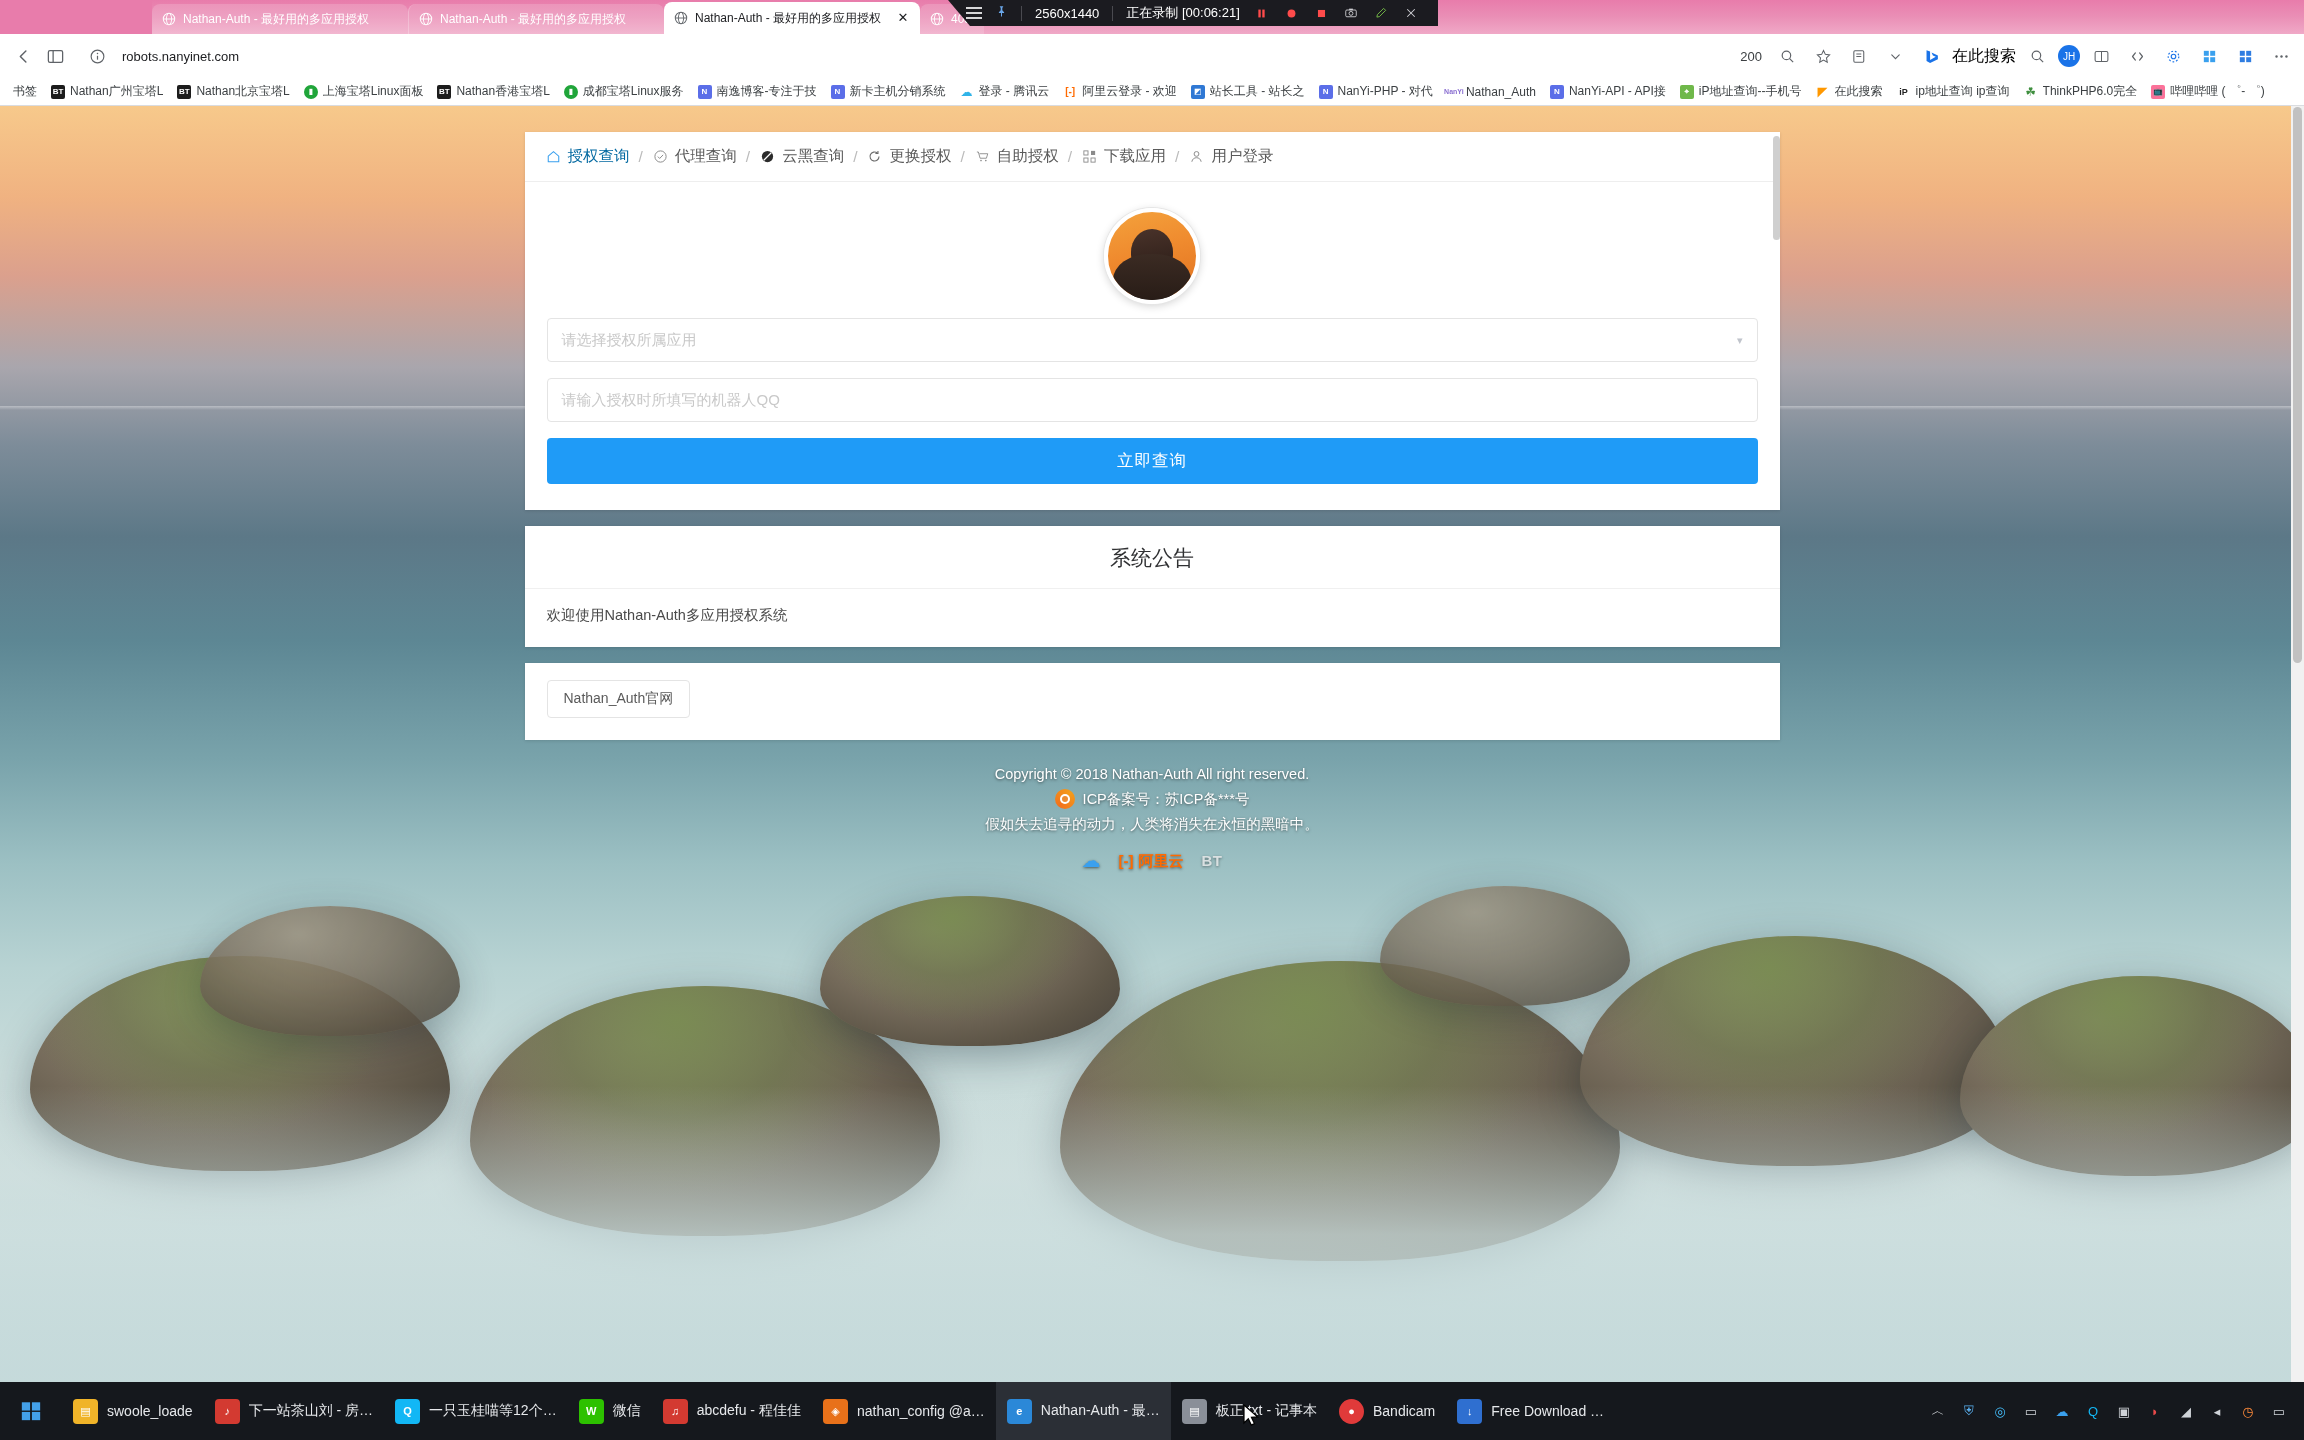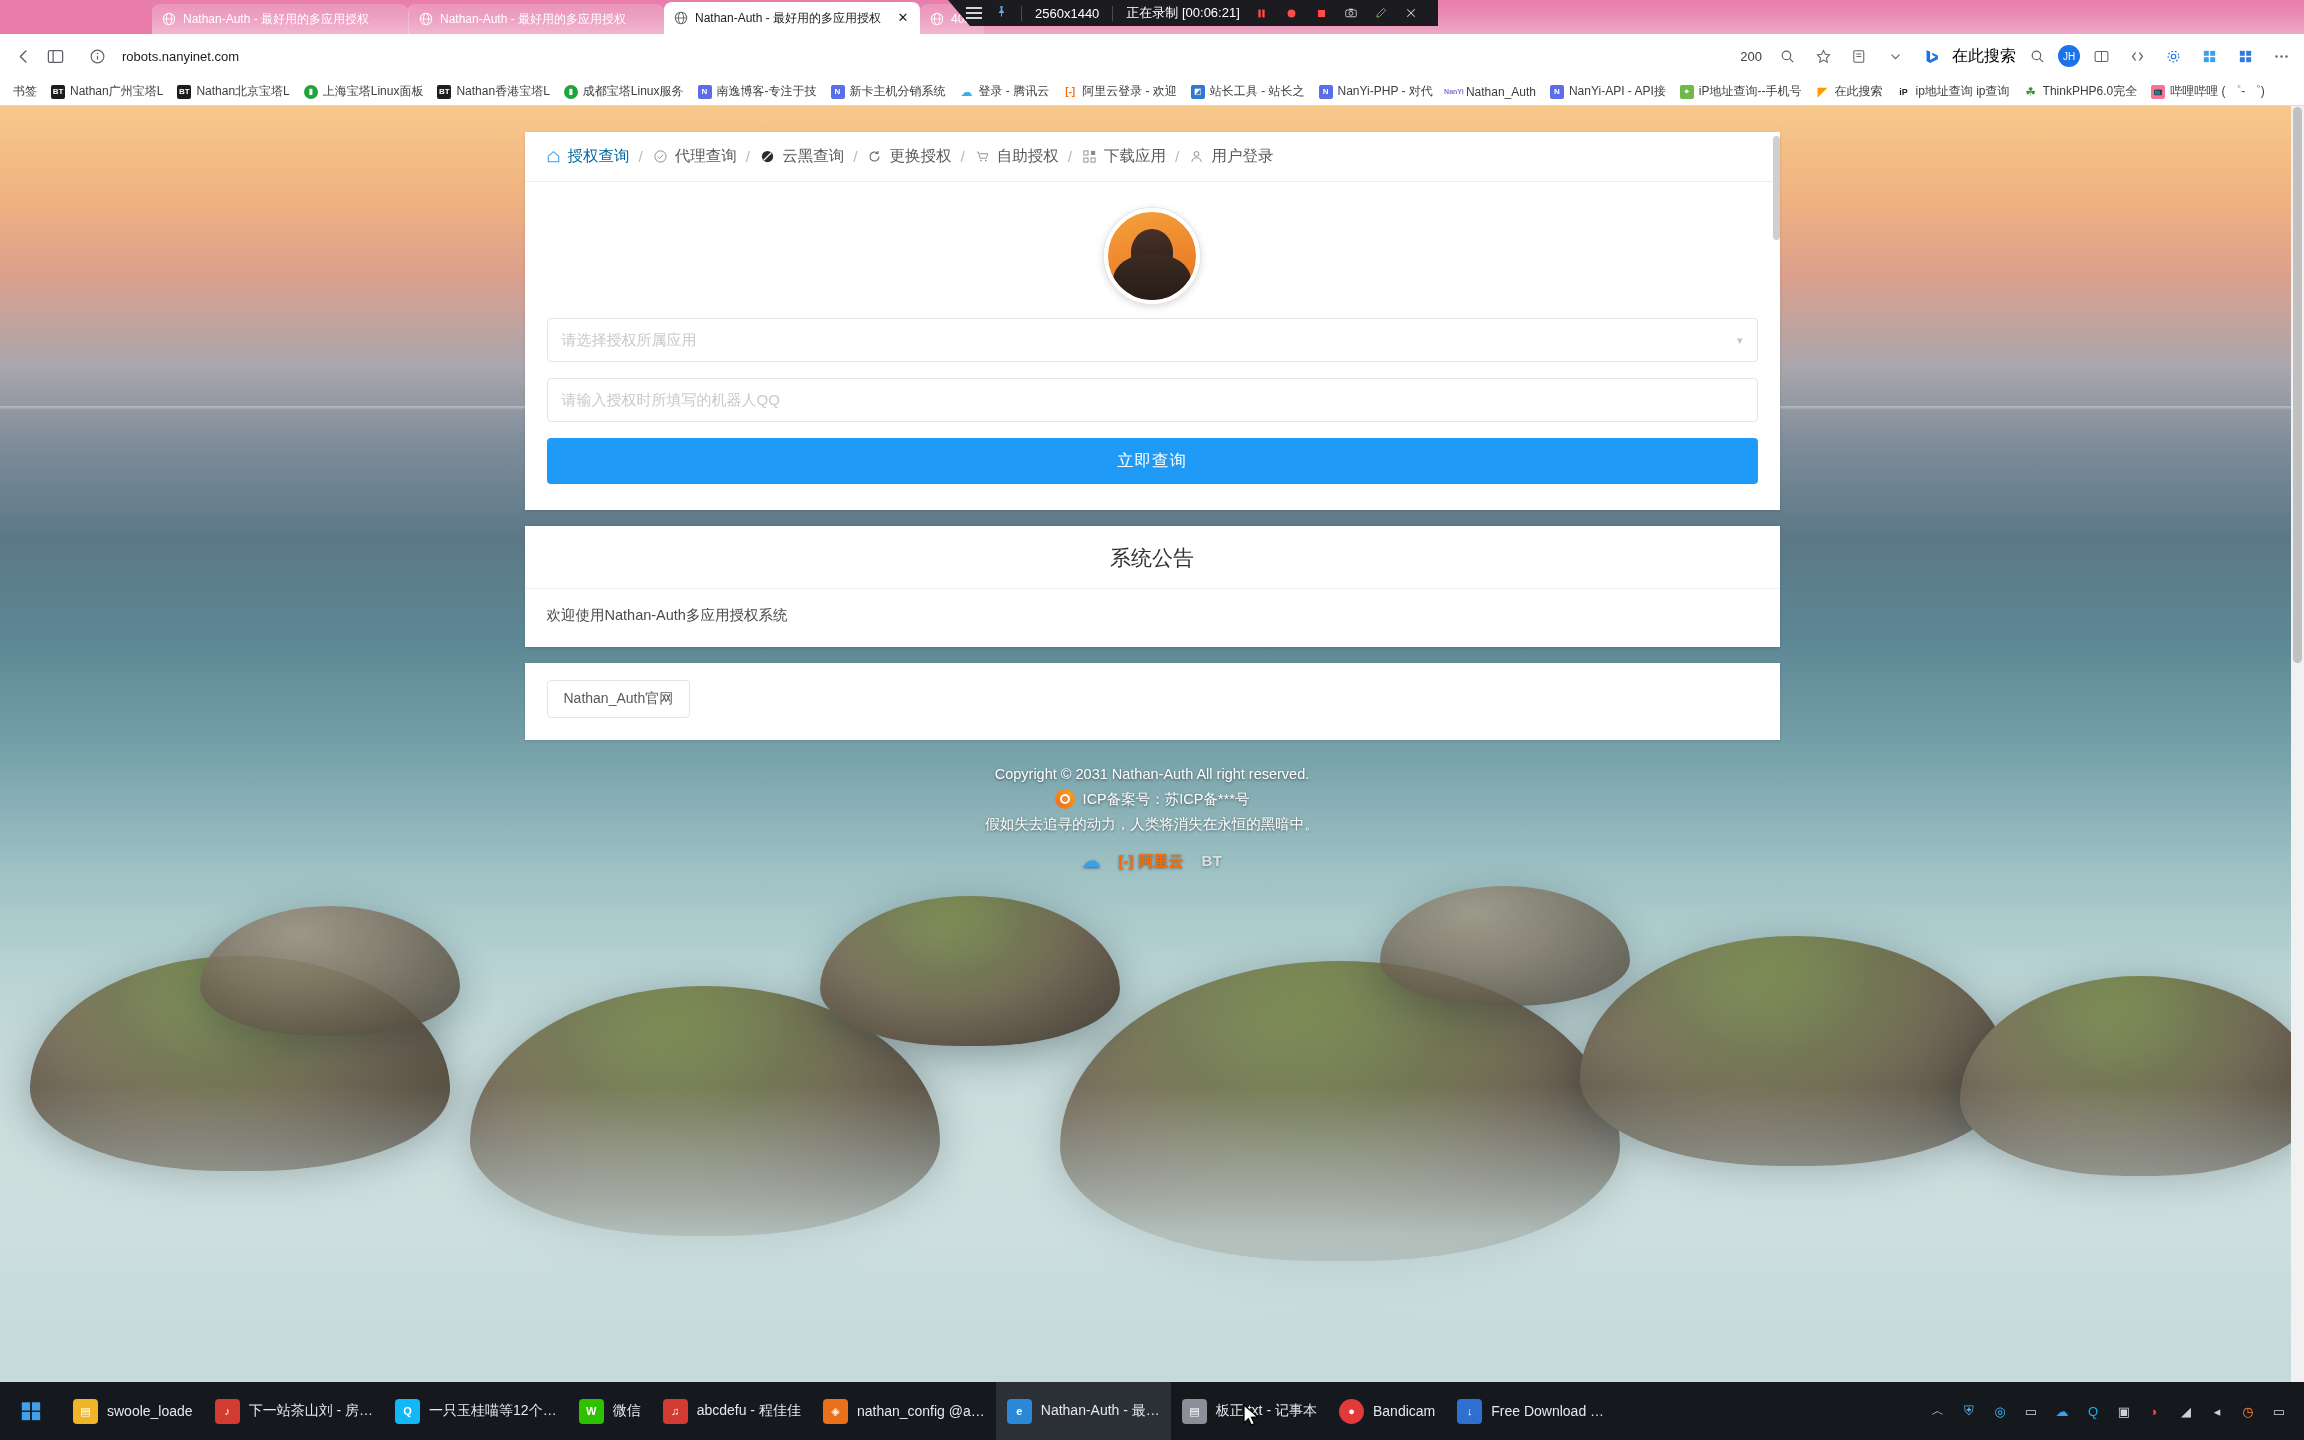--- a/index.html
+++ b/index.html
@@ -647,21 +647,21 @@
           <div class="card-body">欢迎使用Nathan-Auth多应用授权系统</div>
         </div>
 
         <div class="card">
           <div class="card-body">
             <span class="linkchip">Nathan_Auth官网</span>
           </div>
         </div>
 
         <div class="footer">
-          <div>Copyright © 2031 Nathan-Auth All right reserved.</div>
+          <div>Copyright © 2018 Nathan-Auth All right reserved.</div>
           <div class="row">
             <span class="icpicon"></span>
             <span>ICP备案号：苏ICP备***号</span>
           </div>
           <div>假如失去追寻的动力，人类将消失在永恒的黑暗中。</div>
           <div class="badges">
             <span class="badge-cloud">☁</span>
             <span class="badge-aliyun">
               <span>[-]</span>
               <span>阿里云</span>

